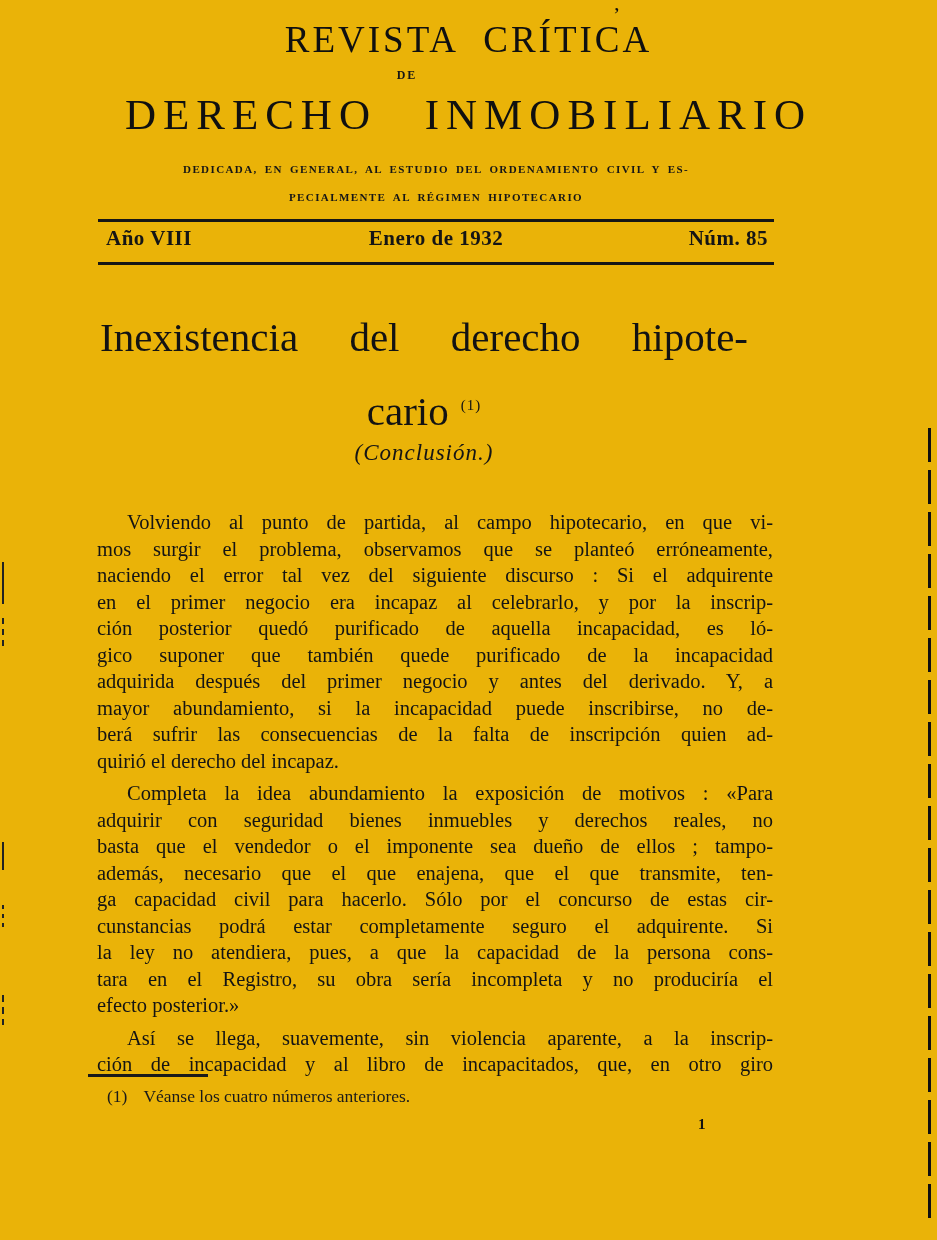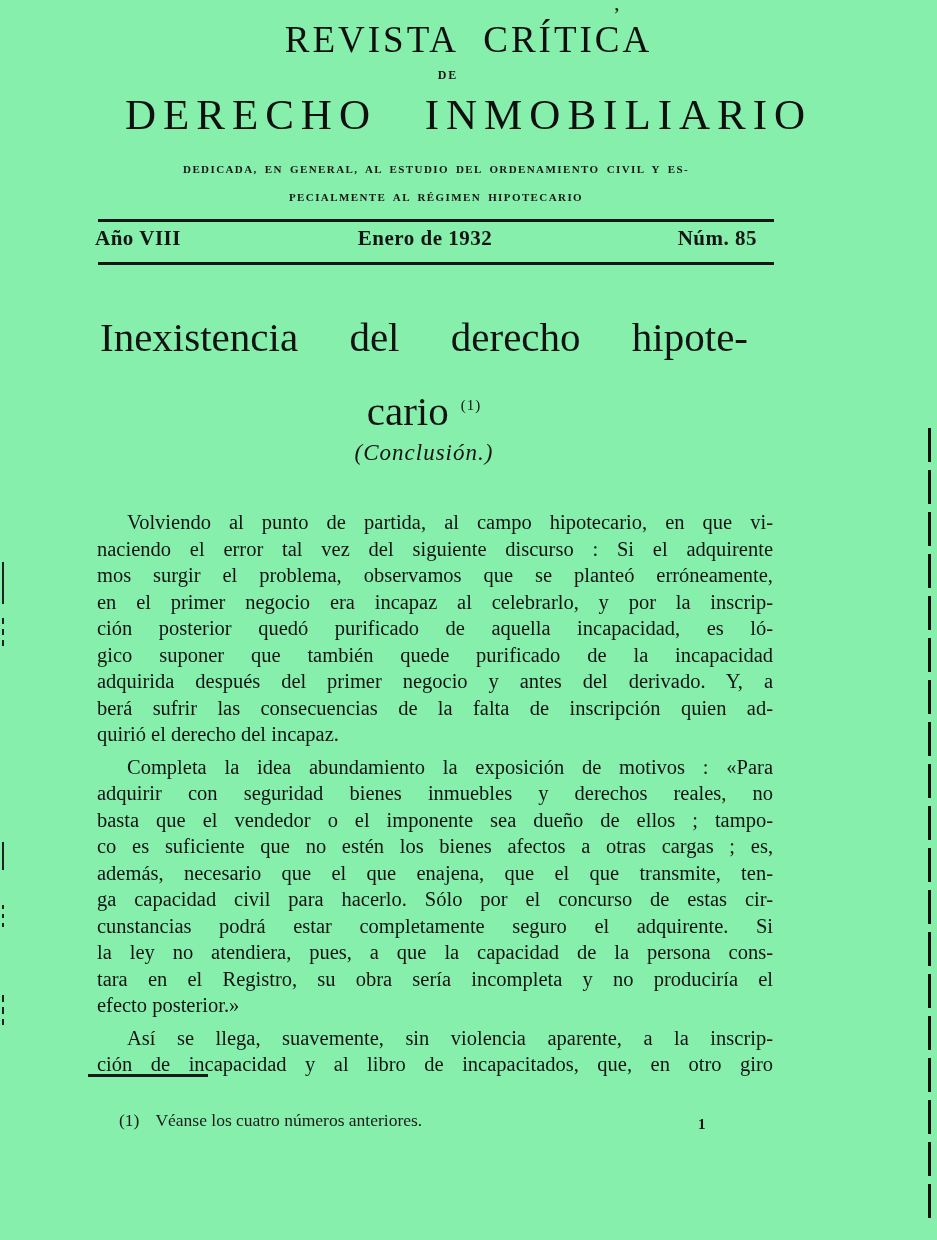--- a/index.html
+++ b/index.html
@@ -6,49 +6,49 @@
     margin: 0; padding: 0;
     width: 937px; height: 1240px;
     background: #ffffff;
     overflow: hidden;
     font-family: "Liberation Serif", "DejaVu Serif", serif;
     color: #151515;
   }
   .page {
     position: relative;
     width: 937px; height: 1240px;
-    background: #86efac;
+    background: #eab308;
   }
   
   .masthead { position: absolute; left: 0; top: 0; width: 937px; text-align: center; }
   .mast-title-top {
     position: absolute; left: 0; top: 18px; width: 937px;
     font-size: 37px; letter-spacing: 3px; word-spacing: 14px;
     color: #101010; text-align: center;
   }
   .mast-de {
     position: absolute; left: 0; top: 68px; width: 814px;
-    font-size: 12px; font-weight: bold; letter-spacing: 2px; text-align: center; padding-left: 41px;
+    font-size: 12px; font-weight: bold; letter-spacing: 2px; text-align: center;
   }
   .mast-title-main {
     position: absolute; left: 0; top: 90px; width: 937px;
     font-size: 43px; letter-spacing: 7px; word-spacing: 30px;
     color: #101010; text-align: center; white-space: nowrap;
   }
   .mast-dedication {
     position: absolute; left: 100px; top: 155px; width: 672px;
     font-size: 11px; font-weight: bold; letter-spacing: 1.4px; word-spacing: 3px;
     line-height: 28px; text-align: center; color: #161616;
   }
   
   .rule { position: absolute; left: 98px; width: 676px; height: 3px; background: #161616; }
   .rule-top { top: 219px; }
   .rule-bottom { top: 262px; }
   .issue-bar {
-    position: absolute; left: 87px; top: 226px; width: 676px;
+    position: absolute; left: 98px; top: 226px; width: 676px;
     display: flex; justify-content: space-between; align-items: baseline;
     font-size: 21px; font-weight: bold; letter-spacing: 0.5px;
   }
   .issue-bar .cell-left  { width: 30%; text-align: left; padding-left: 8px; box-sizing: border-box; }
   .issue-bar .cell-mid   { width: 40%; text-align: center; }
   .issue-bar .cell-right { width: 30%; text-align: right; padding-right: 6px; box-sizing: border-box; }
   
   .article-title {
     position: absolute; left: 100px; top: 312px; width: 648px;
     font-size: 41px; line-height: 51px; color: #131313;
@@ -70,22 +70,22 @@
   .paragraph { margin: 0 0 0 0; }
   .paragraph + .paragraph { margin-top: 6px; }
   .line { text-align: justify; text-align-last: justify; white-space: normal; }
   .line.first { text-indent: 30px; }
   .line.short-last { text-align-last: left; }
   
   .footnote-rule {
     position: absolute; left: 88px; top: 1074px; width: 120px; height: 2.5px; background: #1a1a1a;
   }
   .footnote {
-    position: absolute; left: 97px; top: 1086px; width: 676px;
-    font-size: 17.5px; color: #1a1a1a; margin-top: 24px;
+    position: absolute; left: 85px; top: 1086px; width: 676px;
+    font-size: 17.5px; color: #1a1a1a;
   }
   .footnote .fn-marker { padding-left: 22px; margin-right: 16px; }
   .page-number {
     position: absolute; left: 698px; top: 1116px;
     font-size: 15px; font-weight: bold; color: #111;
   }
   
   .scan-edge-right {
     position: absolute; left: 928px; top: 428px; width: 3px; height: 790px;
     background: repeating-linear-gradient(to bottom, #101010 0 34px, transparent 34px 42px);
@@ -123,34 +123,34 @@
 
   <div class="article-title">
     <div class="t-line1">Inexistencia del derecho hipote-</div>
     <div class="t-line2"><span>cario</span><span class="fn-ref">(1)</span></div>
   </div>
   <div class="article-note">(Conclusión.)</div>
 
   <div class="article-body">
       <div class="paragraph">
         <div class="line first">Volviendo al punto de partida, al campo hipotecario, en que vi-</div>
+        <div class="line">mos surgir el problema, observamos que se planteó erróneamente,</div>
         <div class="line">naciendo el error tal vez del siguiente discurso : Si el adquirente</div>
-        <div class="line">mos surgir el problema, observamos que se planteó erróneamente,</div>
         <div class="line">en el primer negocio era incapaz al celebrarlo, y por la inscrip-</div>
         <div class="line">ción posterior quedó purificado de aquella incapacidad, es ló-</div>
         <div class="line">gico suponer que también quede purificado de la incapacidad</div>
         <div class="line">adquirida después del primer negocio y antes del derivado. Y, a</div>
+        <div class="line">mayor abundamiento, si la incapacidad puede inscribirse, no de-</div>
         <div class="line">berá sufrir las consecuencias de la falta de inscripción quien ad-</div>
         <div class="line short-last">quirió el derecho del incapaz.</div>
       </div>
       <div class="paragraph">
         <div class="line first">Completa la idea abundamiento la exposición de motivos : «Para</div>
         <div class="line">adquirir con seguridad bienes inmuebles y derechos reales, no</div>
         <div class="line">basta que el vendedor o el imponente sea dueño de ellos ; tampo-</div>
-        <div class="line">co es suficiente que no estén los bienes afectos a otras cargas ; es,</div>
         <div class="line">además, necesario que el que enajena, que el que transmite, ten-</div>
         <div class="line">ga capacidad civil para hacerlo. Sólo por el concurso de estas cir-</div>
         <div class="line">cunstancias podrá estar completamente seguro el adquirente. Si</div>
         <div class="line">la ley no atendiera, pues, a que la capacidad de la persona cons-</div>
         <div class="line">tara en el Registro, su obra sería incompleta y no produciría el</div>
         <div class="line short-last">efecto posterior.»</div>
       </div>
       <div class="paragraph">
         <div class="line first">Así se llega, suavemente, sin violencia aparente, a la inscrip-</div>
         <div class="line">ción de incapacidad y al libro de incapacitados, que, en otro giro</div>

